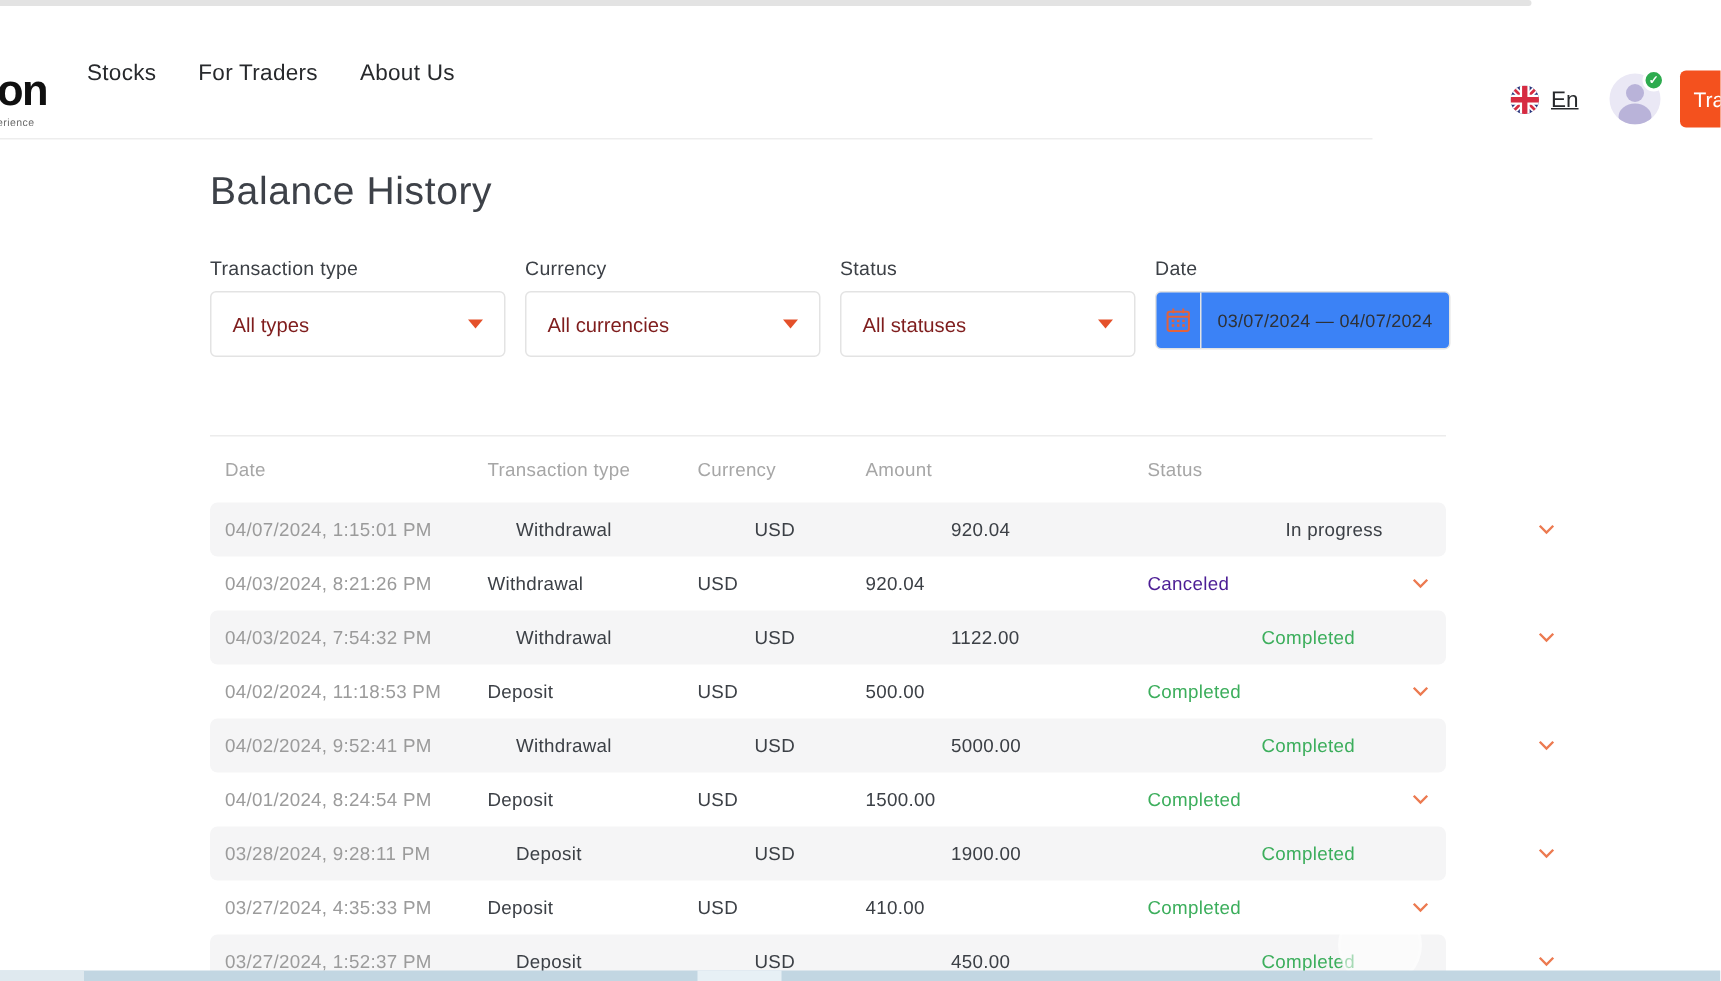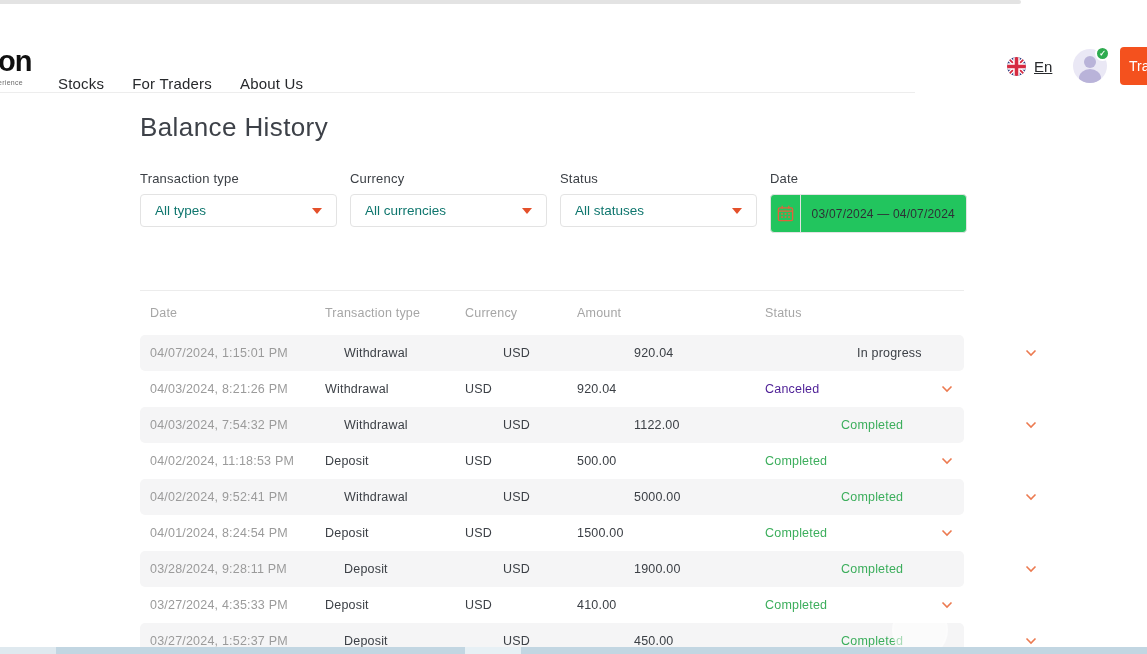--- a/index.html
+++ b/index.html
@@ -12,21 +12,21 @@
   
   .top-strip { position:absolute; top:0; left:0; width:1021px; height:4px;
     background:#e3e3e3; border-radius:0 4px 4px 0; }
 
   
   .navbar { position:absolute; top:40px; left:0; width:915px; height:53px;
     background:#fff; border-bottom:1px solid #ededed; }
   .logo { position:absolute; left:-2px; top:7px; line-height:1; }
   .logo-main { font-size:29px; font-weight:800; color:#101010; letter-spacing:-1px; }
   .logo-tag { font-size:7px; color:#6a6a6a; margin-top:3px; letter-spacing:0.3px; }
-  .nav-links { position:absolute; left:58px; top:0; height:52px; display:flex; align-items:flex-end; gap:28px; }
+  .nav-links { position:absolute; left:58px; top:0; height:52px; display:flex; align-items:flex-start; gap:28px; }
   .nav-link { font-size:15px; color:#27292c; letter-spacing:0.2px; text-decoration:none; cursor:pointer; }
 
   .lang { position:absolute; left:1007px; top:0; height:52px; display:flex; align-items:center; gap:8px; }
   .lang-label { font-size:15px; color:#27292c;text-decoration:underline; }
   .avatar-wrap { position:absolute; left:1073px; top:9px; width:34px; height:34px; }
   .avatar { width:34px; height:34px; border-radius:50%; background:#eae8f5; overflow:hidden; }
   .badge { position:absolute; top:-3px; right:-3px; width:15px; height:15px; border-radius:50%;
     background:#2eab4f; border:2px solid #fff; color:#fff; font-size:8px; font-weight:bold;
     display:flex; align-items:center; justify-content:center; }
   .cta { position:absolute; left:1120px; top:7px; height:38px; width:90px; border:none;
@@ -35,26 +35,26 @@
 
   
   .page-title { position:absolute; left:140px; top:112px; font-size:26px; font-weight:500;
     color:#3d4148; letter-spacing:0.4px; }
 
   
   .filters { position:absolute; left:140px; top:171px; display:flex; gap:13px; }
   .select-filters { display:flex; gap:13px; }
   .filter { width:197px; }
   .filter-label { font-size:13px; color:#3c4046; margin-bottom:8px; letter-spacing:0.2px; }
-  .filter-box { height:33px; border:1px solid #e3e3e3; border-radius:4px; background:#fff;
+  .filter-box { height:44px; border:1px solid #e3e3e3; border-radius:4px; background:#fff;
     display:flex; align-items:center; justify-content:space-between; padding:0 14px;
-    font-size:13.5px; color:#0f766e; cursor:pointer; }
+    font-size:13.5px; color:#7f1d1d; cursor:pointer; }
   .caret { width:0; height:0; border-left:5px solid transparent; border-right:5px solid transparent;
     border-top:6px solid #e4502a; }
-  .date-box { height:39px; border:1px solid #e3e3e3; border-radius:4px; background:#22c55e;
+  .date-box { height:39px; border:1px solid #e3e3e3; border-radius:4px; background:#3b82f6;
     display:flex; align-items:stretch; cursor:pointer; }
   .cal-cell { width:39px; border-right:1px solid #e3e3e3; display:flex; align-items:center; justify-content:center; }
   .date-text { flex:1; display:flex; align-items:center; padding:0 11px; font-size:12px;
     color:#2e3136; letter-spacing:0.2px; white-space:nowrap; }
 
   
   .table { position:absolute; left:140px; top:290px; width:824px; border-top:1px solid #ececec; }
   .thead, .trow { display:grid; grid-template-columns:175px 140px 112px 188px 165px auto;
     align-items:center; padding-left:10px; }
   .thead { height:44px; color:#a6a6a6; font-size:12.5px; letter-spacing:0.2px; }

